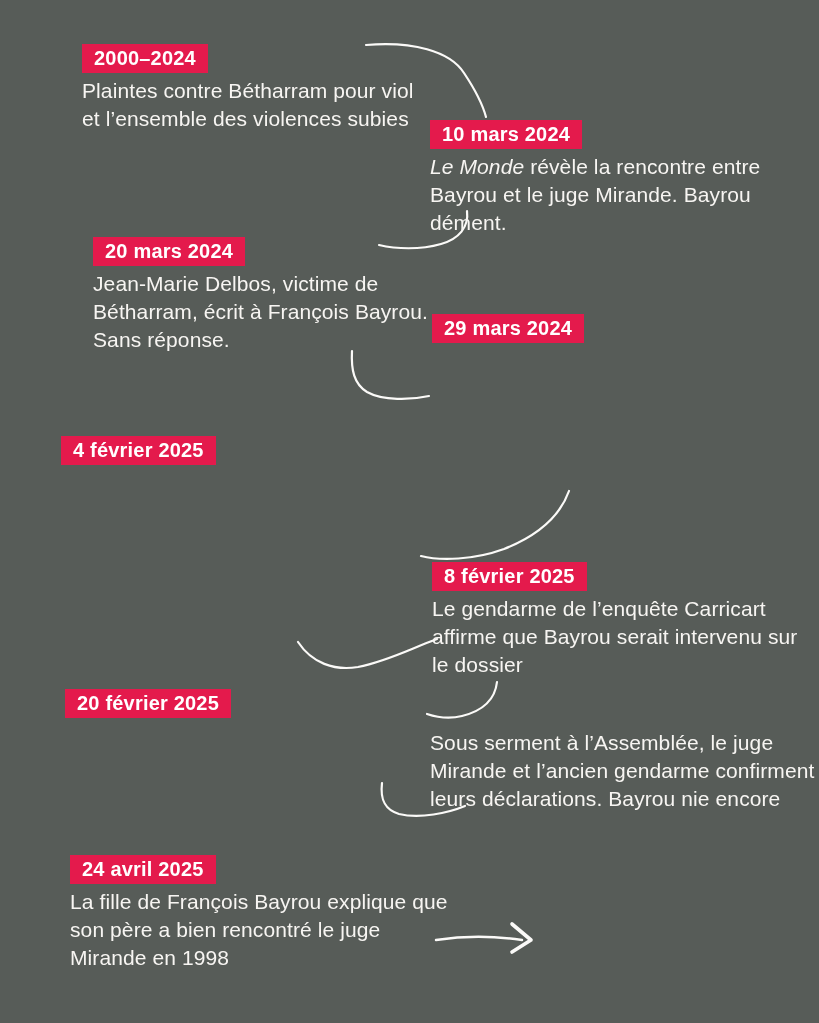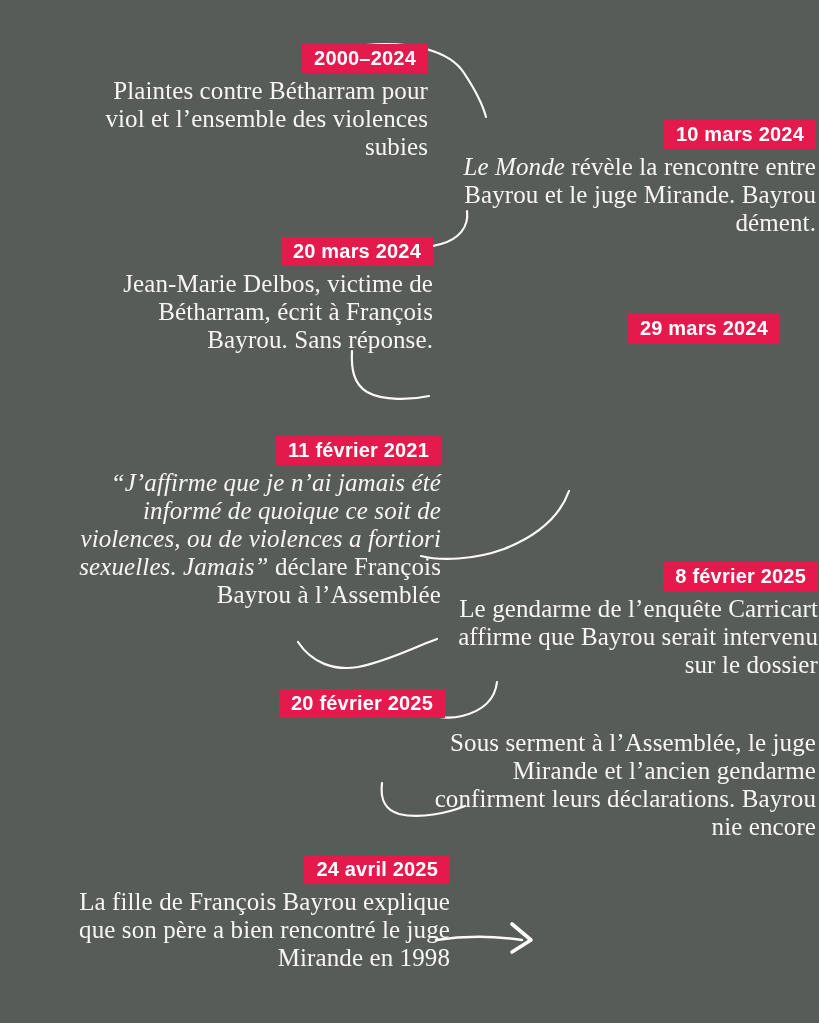--- a/index.html
+++ b/index.html
@@ -16,40 +16,39 @@
   }
   .connector-layer {
     position: absolute;
     left: 0; top: 0;
     width: 819px;
     height: 1023px;
     pointer-events: none;
   }
   .entry {
     position: absolute;
-    text-align: right;
+    text-align: left;
     color: #f7f5f2;
   }
   .badge {
     display: inline-block;
     background: #e41a4c;
     color: #ffffff;
     font-weight: bold;
     font-size: 20px;
     line-height: 24px;
     padding: 2px 12px 3px 12px;
     letter-spacing: 0.2px;
   }
   .body {
     margin: 4px 0 0 0;
-    font-size: 25px;
+    font-size: 21px;
     line-height: 28px;
     font-weight: 400;
     letter-spacing: 0.1px;
-    font-family: Liberation Serif, serif;
   }
   .it {
     font-style: italic;
   }
 </style>
 </head>
 <body>
 
 <svg class="connector-layer" viewBox="0 0 819 1023">
   <g fill="none" stroke="#fbfaf8" stroke-width="2.2" stroke-linecap="round">
@@ -80,22 +79,21 @@
 <div class="entry" style="left:93px; top:237px; width:340px">
   <span class="badge">20 mars 2024</span>
   <p class="body"><span>Jean-Marie Delbos, victime de Bétharram, écrit à François Bayrou. Sans réponse.</span></p>
 </div>
 
 <div class="entry" style="left:432px; top:314px; width:348px">
   <span class="badge">29 mars 2024</span>
 </div>
 
 <div class="entry" style="left:61px; top:436px; width:380px">
-  <span class="badge">11 février 2021</span>
-  <p class="body"><span class="it">“J’affirme que je n’ai jamais été informé de quoique ce soit de violences, ou de violences a fortiori sexuelles. Jamais”</span><span> déclare François Bayrou à l’Assemblée</span></p>
+  <span class="badge">4 février 2025</span>
 </div>
 
 <div class="entry" style="left:432px; top:562px; width:386px">
   <span class="badge">8 février 2025</span>
   <p class="body"><span>Le gendarme de l’enquête Carricart affirme que Bayrou serait intervenu sur le dossier</span></p>
 </div>
 
 <div class="entry" style="left:65px; top:689px; width:380px">
   <span class="badge">20 février 2025</span>
 </div>

